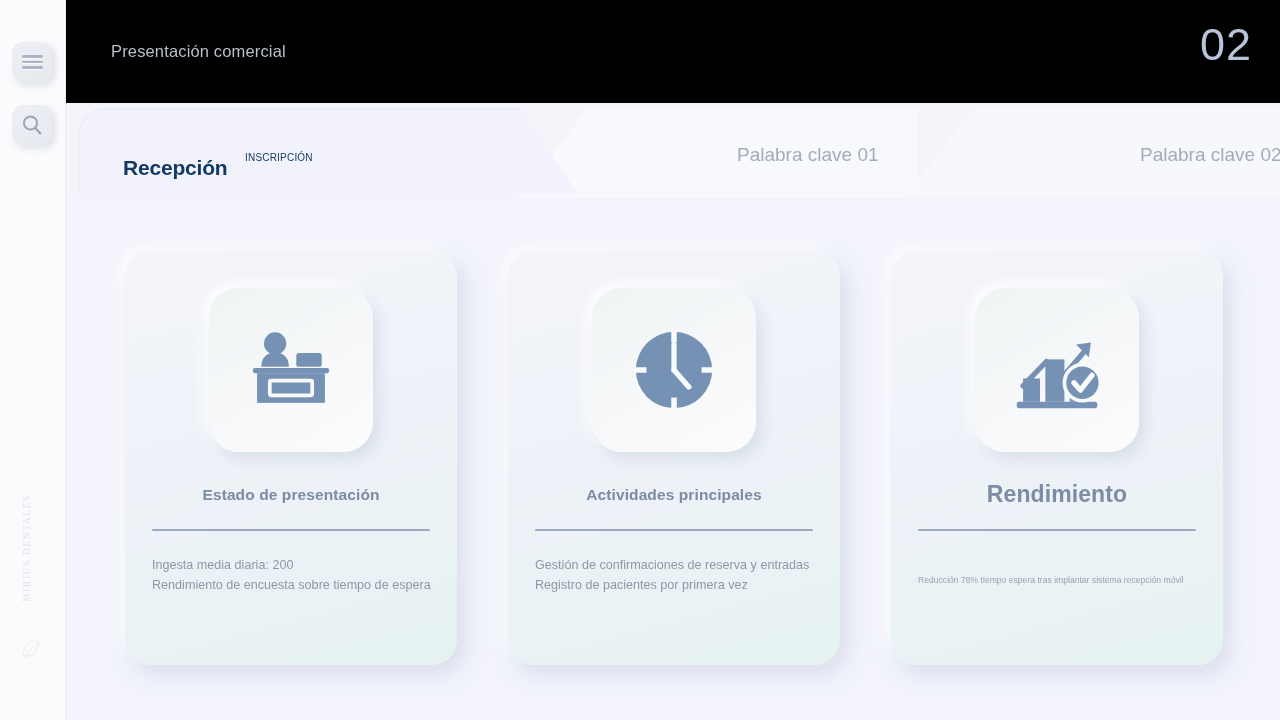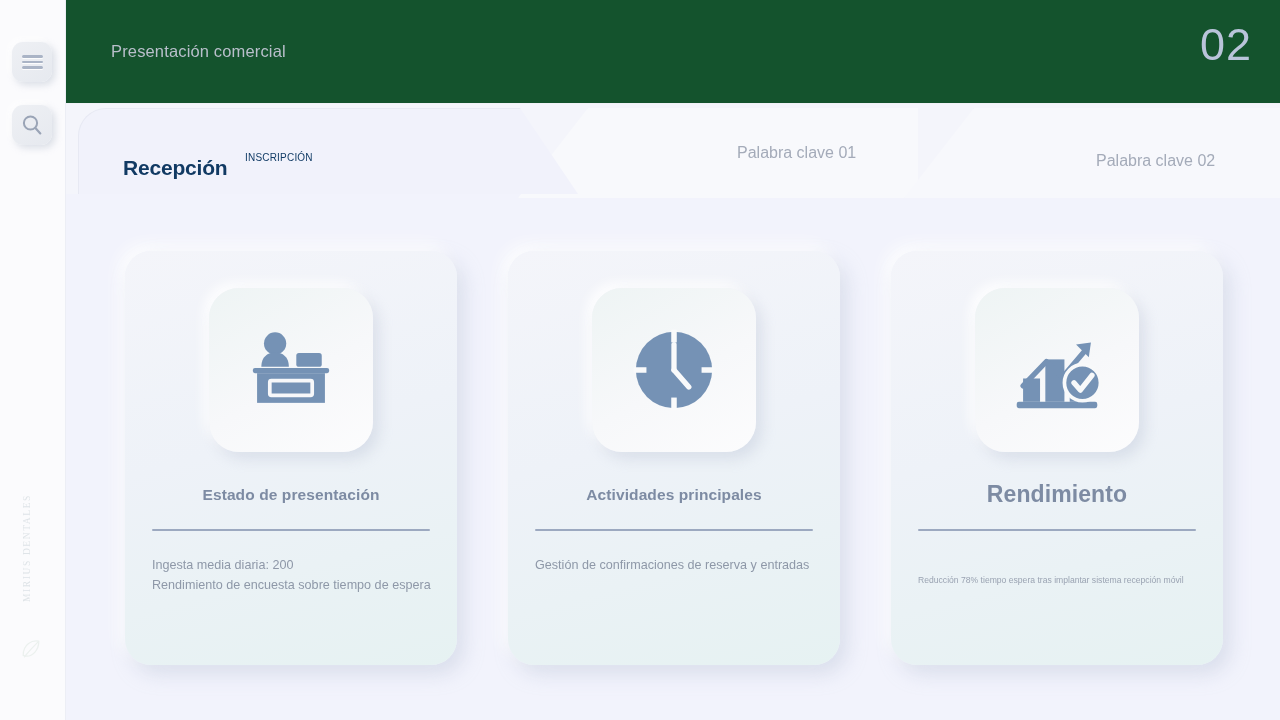--- a/index.html
+++ b/index.html
@@ -68,21 +68,21 @@
     left: 18px; bottom: 58px;
     width: 26px; height: 26px;
     opacity: .35;
   }
 
   
   #header {
     position: absolute;
     left: 66px; top: 0;
     width: 1214px; height: 104px;
-    background: #14532d;
+    background: #000000;
     border-bottom: 1px solid #f0f1f6;
   }
   #deck-title {
     position: absolute;
     left: 45px; top: 42px;
     font-size: 16.5px;
     color: #b9bfcb;
     letter-spacing: .15px;
   }
   #slide-number {
@@ -114,26 +114,26 @@
     position: absolute;
     left: 830px; top: 4px;
     width: 450px; height: 90px;
     background: #f7f8fc;
     box-shadow: 0 -1px 3px rgba(160,170,195,.10);
     clip-path: polygon(78px 0%, 100% 0%, 100% 100%, 8px 100%);
   }
   .tab-label {
     position: absolute;
     top: 40px;
-    font-size: 16px;
+    font-size: 19px;
     color: #a4abb9;
     white-space: nowrap;
   }
   #tab1-label { left: 671px; }
-  #tab2-label { left: 1030px; margin-top: 8px; }
+  #tab2-label { left: 1074px; }
 
   
   #active-panel {
     position: absolute;
     left: 78px; top: 108px;
     width: 500px; height: 86px;
     background: #f1f2fb;
     border-top-left-radius: 28px;
     border-top: 1px solid #e7e9f3;
     border-left: 1px solid #e7e9f3;
@@ -310,20 +310,21 @@
         <rect x="12" y="47.4" width="12" height="5.2" fill="#f9fafb"></rect>
         <rect x="76" y="47.4" width="12" height="5.2" fill="#f9fafb"></rect>
         <line x1="50" y1="50" x2="50" y2="26" stroke="#f9fafb" stroke-width="5" stroke-linecap="round"></line>
         <line x1="50" y1="50" x2="64" y2="66" stroke="#f9fafb" stroke-width="5" stroke-linecap="round"></line>
       </svg>
     </div>
     <div class="card-title">Actividades principales</div>
     <div class="divider"></div>
     <div class="card-body">
       <span class="body-line">Gestión de confirmaciones de reserva y entradas</span>
+      <span class="body-line">Registro de pacientes por primera vez</span>
     </div>
   </div>
 
   <div class="card" id="card3">
     <div class="icon-tile">
       <svg width="106" height="106" viewBox="0 0 100 100">
         <rect x="12" y="80" width="76" height="6" rx="2" fill="#7592b5"></rect>
         <rect x="18" y="58" width="16" height="22" fill="#7592b5"></rect>
         <rect x="39" y="40" width="18" height="40" fill="#7592b5"></rect>
         <rect x="62" y="48" width="16" height="32" fill="#7592b5"></rect>

